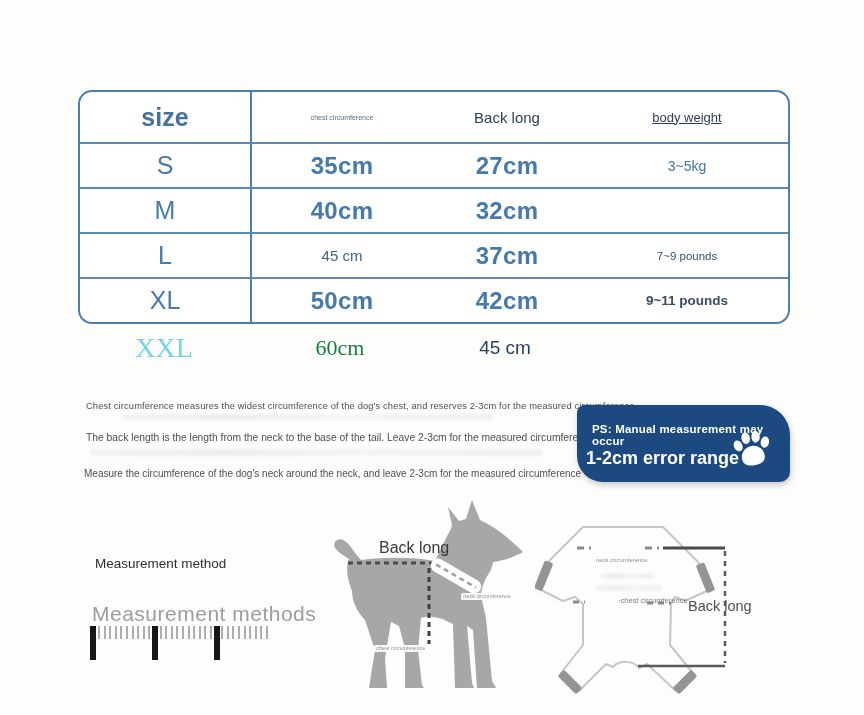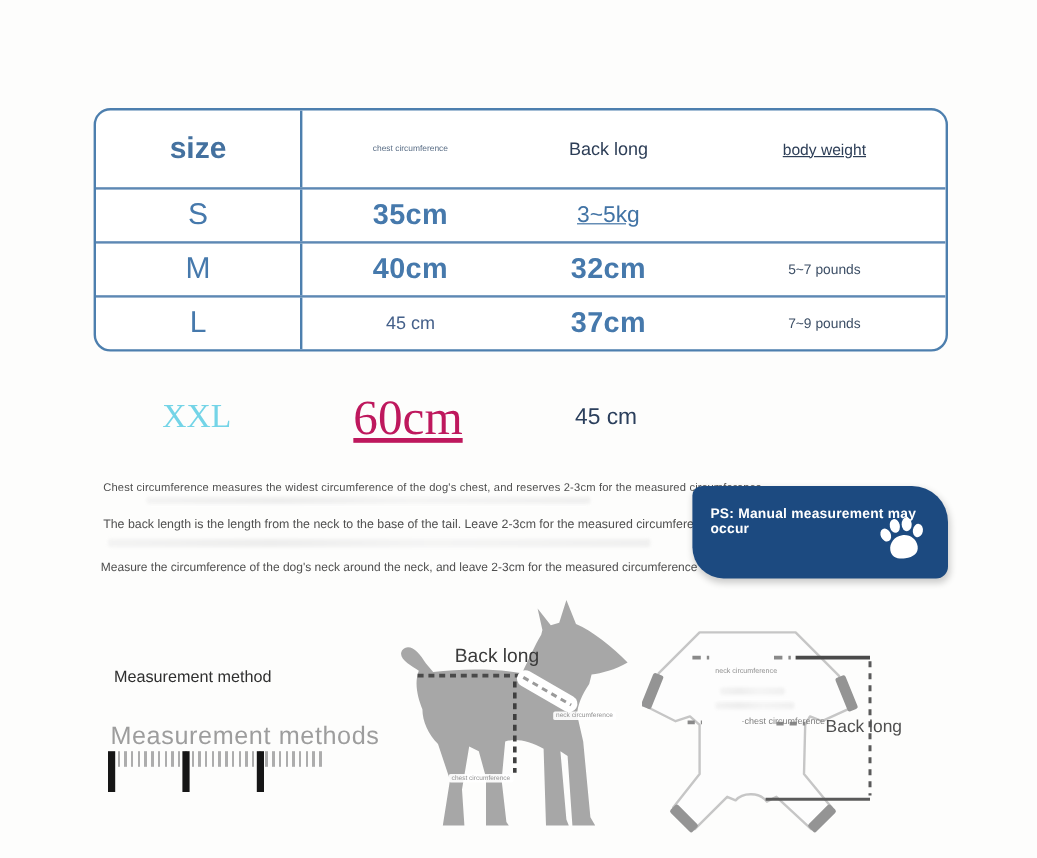--- a/index.html
+++ b/index.html
@@ -14,39 +14,39 @@
                  color:#fff; font-size:18px; font-weight:700; letter-spacing:.3px; }
   .badge-chevrons { position:absolute; right:32px; top:5px; color:#fff; font-size:12px; font-weight:700;
                     letter-spacing:3px; }
   .badge-echo { position:absolute; right:6px; top:20px; font-size:16px; font-weight:700; color:#16407c;
                 text-shadow:-1px -1px 0 #fff, 1px -1px 0 #fff, -1px 1px 0 #fff, 1px 1px 0 #fff, 0 1px 0 #fff; }
 
   
   .size-table { position:absolute; left:78px; top:90px; width:712px;
                 border:2px solid #4d7fae; border-radius:14px; overflow:hidden; background:#fff; }
   .t-row { display:grid; grid-template-columns:172px 180px 150px 210px; height:45px; border-top:2px solid #5d88b4; }
-  .t-row.head { height:64px; border-top:none; }
+  .t-row.head { height:50px; border-top:none; }
   .t-cell { display:flex; align-items:center; justify-content:center; }
   .t-cell.first { border-right:2px solid #4d7fae; }
   .h-size  { font-size:25px; color:#44719f; font-weight:600; }
   .h-chest { font-size:7px; color:#5a6e86; }
   .h-back  { font-size:15px; color:#2d3e57; font-weight:500; }
   .h-weight{ font-size:13px; color:#2d3e57;text-decoration:underline; }
   .t-size  { font-size:25px; color:#4679ac; font-weight:500; }
   .t-num   { font-size:24px; color:#4679ac; font-weight:700; letter-spacing:.3px; }
   .t-num-sm{ font-size:15px; color:#44608a; font-weight:400; }
-  .t-wt-lg { font-size:19px; color:#4173a5; font-weight:500;text-decoration:underline; }
+  .t-wt-lg { font-size:14px; color:#4173a5; font-weight:500; }
   .t-wt-sm { font-size:11.5px; color:#3d4f66; }
   .t-wt-md { font-size:13.5px; color:#394c63; font-weight:600; }
 
   
   .xxl-row { position:absolute; left:78px; top:322px; width:712px; height:52px;
              display:grid; grid-template-columns:172px 180px 150px 210px; }
   .x-size  { font-family:"Liberation Serif", serif; font-size:28px; color:#74d4e7; }
-  .x-chest { font-family:"Liberation Serif", serif; font-size:41px; color:#be185d;text-decoration:underline; }
+  .x-chest { font-family:"Liberation Serif", serif; font-size:22px; color:#15803d; }
   .x-back  { font-size:19px; color:#2b3f5c; font-weight:500; }
   .x-wt    { font-size:17px; color:#2b3f5c; font-weight:700; }
 
   
   .note { position:absolute; white-space:nowrap; color:#4f4f4f; }
   .note1 { left:86px; top:401px; font-size:9.3px; letter-spacing:.15px; }
   .note2 { left:86px; top:432px; font-size:10.3px; }
   .note3 { left:84px; top:468px; font-size:10px; }
   .ghost { position:absolute; border-radius:2px; filter:blur(1.2px); opacity:.55;
            background:linear-gradient(90deg,#ececec,#e2e2e2 30%,#efefef 60%,#e6e6e6); }
@@ -88,50 +88,57 @@
   <div class="size-table">
     <div class="t-row head">
       <div class="t-cell first h-size">size</div>
       <div class="t-cell h-chest">chest circumference</div>
       <div class="t-cell h-back">Back long</div>
       <div class="t-cell h-weight">body weight</div>
     </div>
     <div class="t-row">
       <div class="t-cell first t-size">S</div>
       <div class="t-cell t-num">35cm</div>
+      <div class="t-cell t-num">27cm</div>
       <div class="t-cell t-wt-lg">3~5kg</div>
     </div>
     <div class="t-row">
       <div class="t-cell first t-size">M</div>
       <div class="t-cell t-num">40cm</div>
       <div class="t-cell t-num">32cm</div>
-      <div class="t-cell t-wt-sm">5~7 pounds</div>
     </div>
     <div class="t-row">
       <div class="t-cell first t-size">L</div>
       <div class="t-cell t-num-sm">45 cm</div>
       <div class="t-cell t-num">37cm</div>
       <div class="t-cell t-wt-sm">7~9 pounds</div>
+    </div>
+    <div class="t-row">
+      <div class="t-cell first t-size">XL</div>
+      <div class="t-cell t-num">50cm</div>
+      <div class="t-cell t-num">42cm</div>
+      <div class="t-cell t-wt-md">9~11 pounds</div>
     </div>
   </div>
 
   <div class="xxl-row">
     <div class="t-cell x-size">XXL</div>
     <div class="t-cell x-chest">60cm</div>
     <div class="t-cell x-back">45 cm</div>
   </div>
 
   <div class="note note1">Chest circumference measures the widest circumference of the dog's chest, and reserves 2-3cm for the measured circumference</div>
   <div class="note note2">The back length is the length from the neck to the base of the tail. Leave 2-3cm for the measured circumference.</div>
   <div class="ghost" style="left:122px; top:414px; width:370px; height:6px;"></div>
   <div class="ghost" style="left:90px; top:449px; width:452px; height:7px;"></div>
   <div class="note note3">Measure the circumference of the dog's neck around the neck, and leave 2-3cm for the measured circumference</div>
 
   <div class="ps-box">
     <div class="ps-line1">PS: Manual measurement may occur</div>
+    <div class="ps-line2">1-2cm error range</div>
     <svg class="paw" width="42" height="40" viewBox="0 0 42 40">
       <g fill="#ffffff">
         <ellipse cx="8" cy="13" rx="4.2" ry="5.6" transform="rotate(-18 8 13)"></ellipse>
         <ellipse cx="16.5" cy="6.5" rx="4.2" ry="5.8" transform="rotate(-5 16.5 6.5)"></ellipse>
         <ellipse cx="26.5" cy="6.5" rx="4.2" ry="5.8" transform="rotate(6 26.5 6.5)"></ellipse>
         <ellipse cx="35" cy="13" rx="4.2" ry="5.6" transform="rotate(18 35 13)"></ellipse>
         <path d="M21.5,15 C28,15 33,20 33,26 C33,32 28,34.5 21.5,34.5 C15,34.5 10,32 10,26 C10,20 15,15 21.5,15 Z"></path>
       </g>
     </svg>
   </div>

